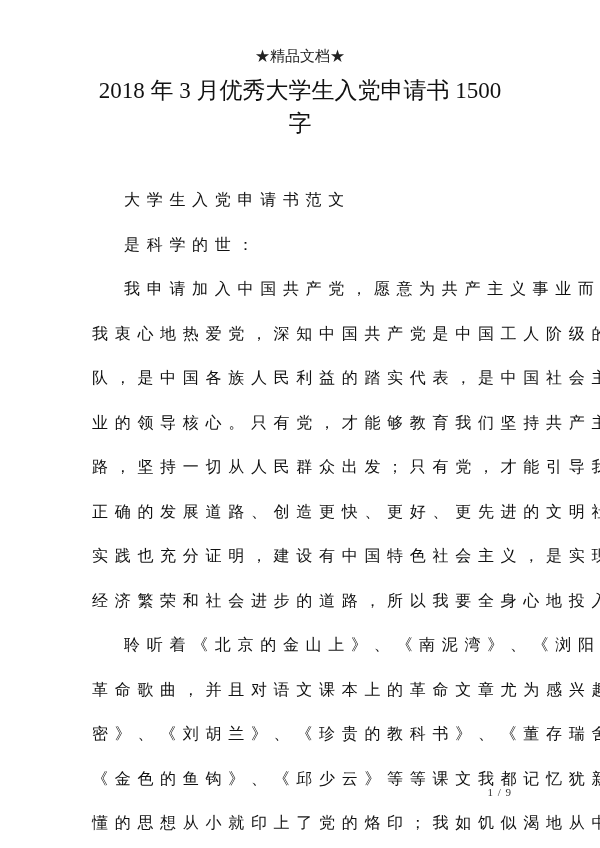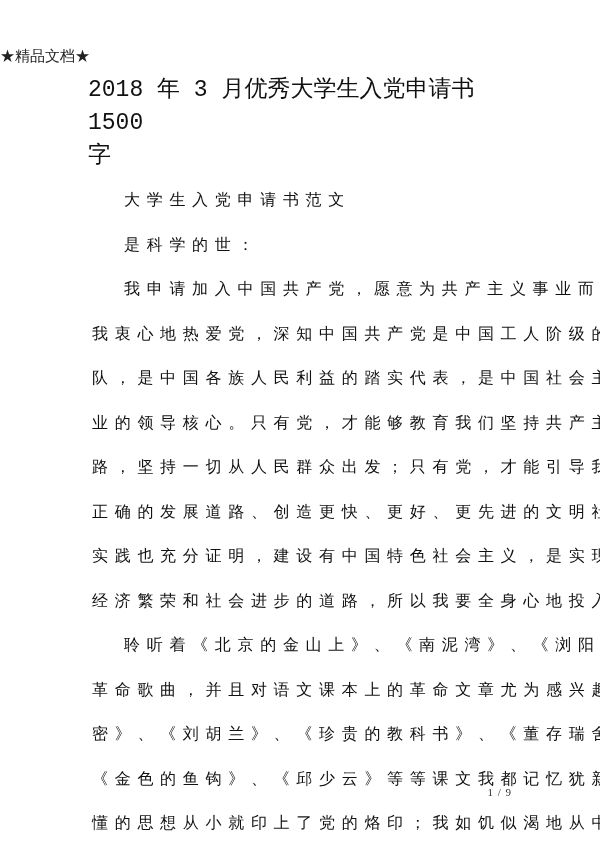--- a/index.html
+++ b/index.html
@@ -1,24 +1,24 @@
 <!DOCTYPE html>
 <html><head>
   <meta charset="utf-8">
   <style>
     html, body { margin: 0; padding: 0; background: #ffffff; }
     body { width: 600px; height: 848px; position: relative; overflow: hidden; }
     .page { position: absolute; left: 0; top: 0; width: 600px; height: 848px; background: #fff; color: #111; }
     .header-badge {
-      position: absolute; left: 0; width: 600px; top: 47px; 
+      position: absolute; left: 0; width: 600px; top: 47px; text-align: center;
       font-family: "DejaVu Serif", "Liberation Serif", serif; font-size: 15px; color: #222;
     }
     .title {
-      position: absolute; left: 88px; width: 424px; top: 74px; 
-      font-family: Liberation Mono, monospace; font-size: 23px; line-height: 33px; color: #111;
+      position: absolute; left: 88px; width: 424px; top: 74px; text-align: center;
+      font-family: Liberation Serif, serif; font-size: 23px; line-height: 33px; color: #111;
     }
     .body {
       position: absolute; left: 92px; top: 171px; width: 420px;
       font-family: "DejaVu Serif", "Liberation Serif", serif; font-size: 16px; line-height: 31.5px;
       color: #111; letter-spacing: 6.7px;
     }
     .line { white-space: nowrap; height: 31.5px; margin-top: 13px; }
     .indent { padding-left: 32px; }
     .page-num {
       position: absolute; left: 470px; top: 786px; width: 42px; text-align: right;

